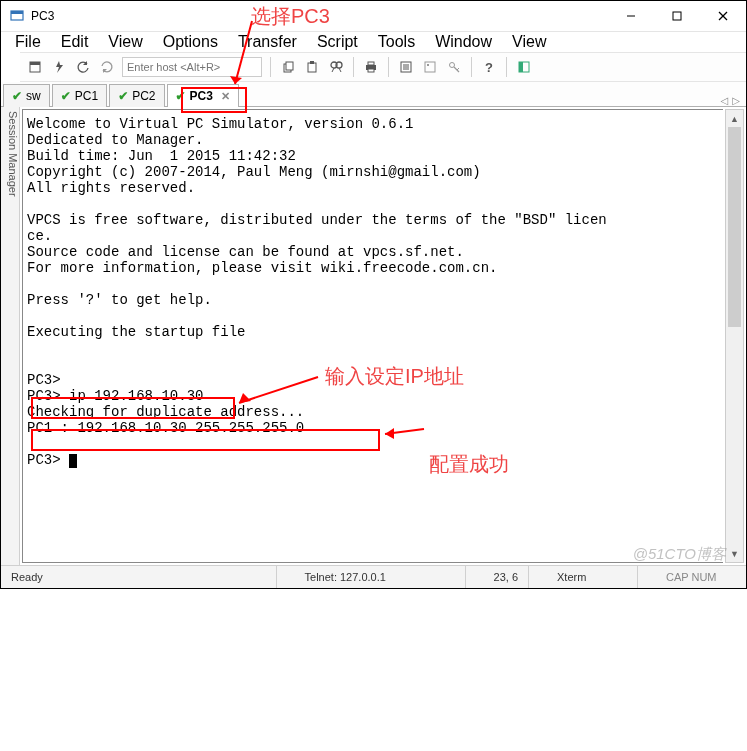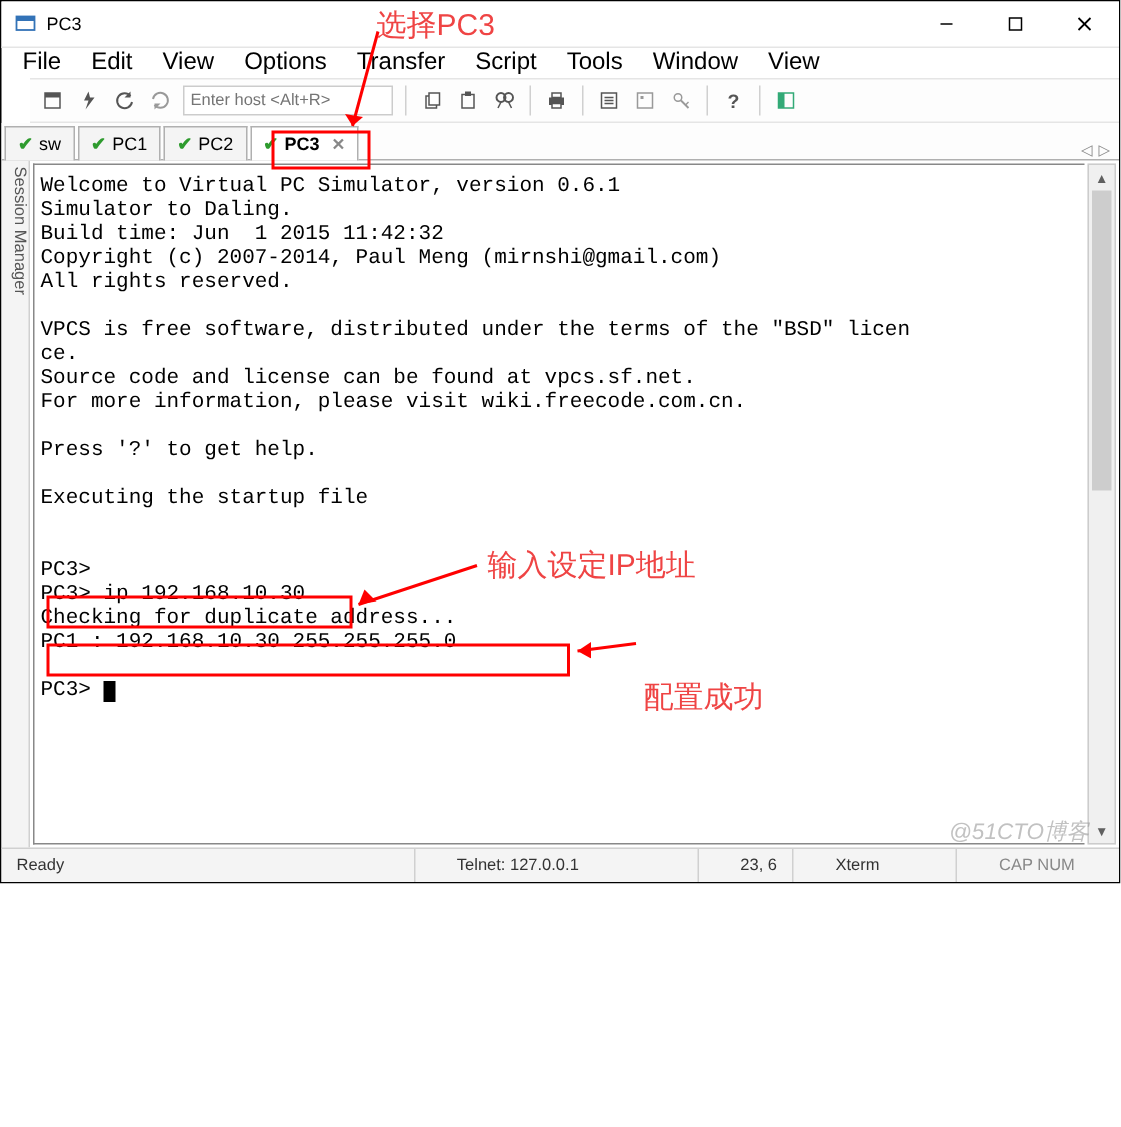--- a/index.html
+++ b/index.html
@@ -203,21 +203,21 @@
     <div class="tab-right">
       <span>◁</span>
       <span>▷</span>
     </div>
   </div>
 
   <div class="body">
     <div class="sidebar">Session Manager</div>
     <div class="terminal-wrap">
       <div class="terminal"><span>Welcome to Virtual PC Simulator, version 0.6.1</span>
-<span>Simulator to Daling.</span>
+<span>Dedicated to Manager.</span>
 <span>Build time: Jun  1 2015 11:42:32</span>
 <span>Copyright (c) 2007-2014, Paul Meng (mirnshi@gmail.com)</span>
 <span>All rights reserved.</span>
 <span></span>
 <span>VPCS is free software, distributed under the terms of the "BSD" licen</span>
 <span>ce.</span>
 <span>Source code and license can be found at vpcs.sf.net.</span>
 <span>For more information, please visit wiki.freecode.com.cn.</span>
 <span></span>
 <span>Press '?' to get help.</span>

